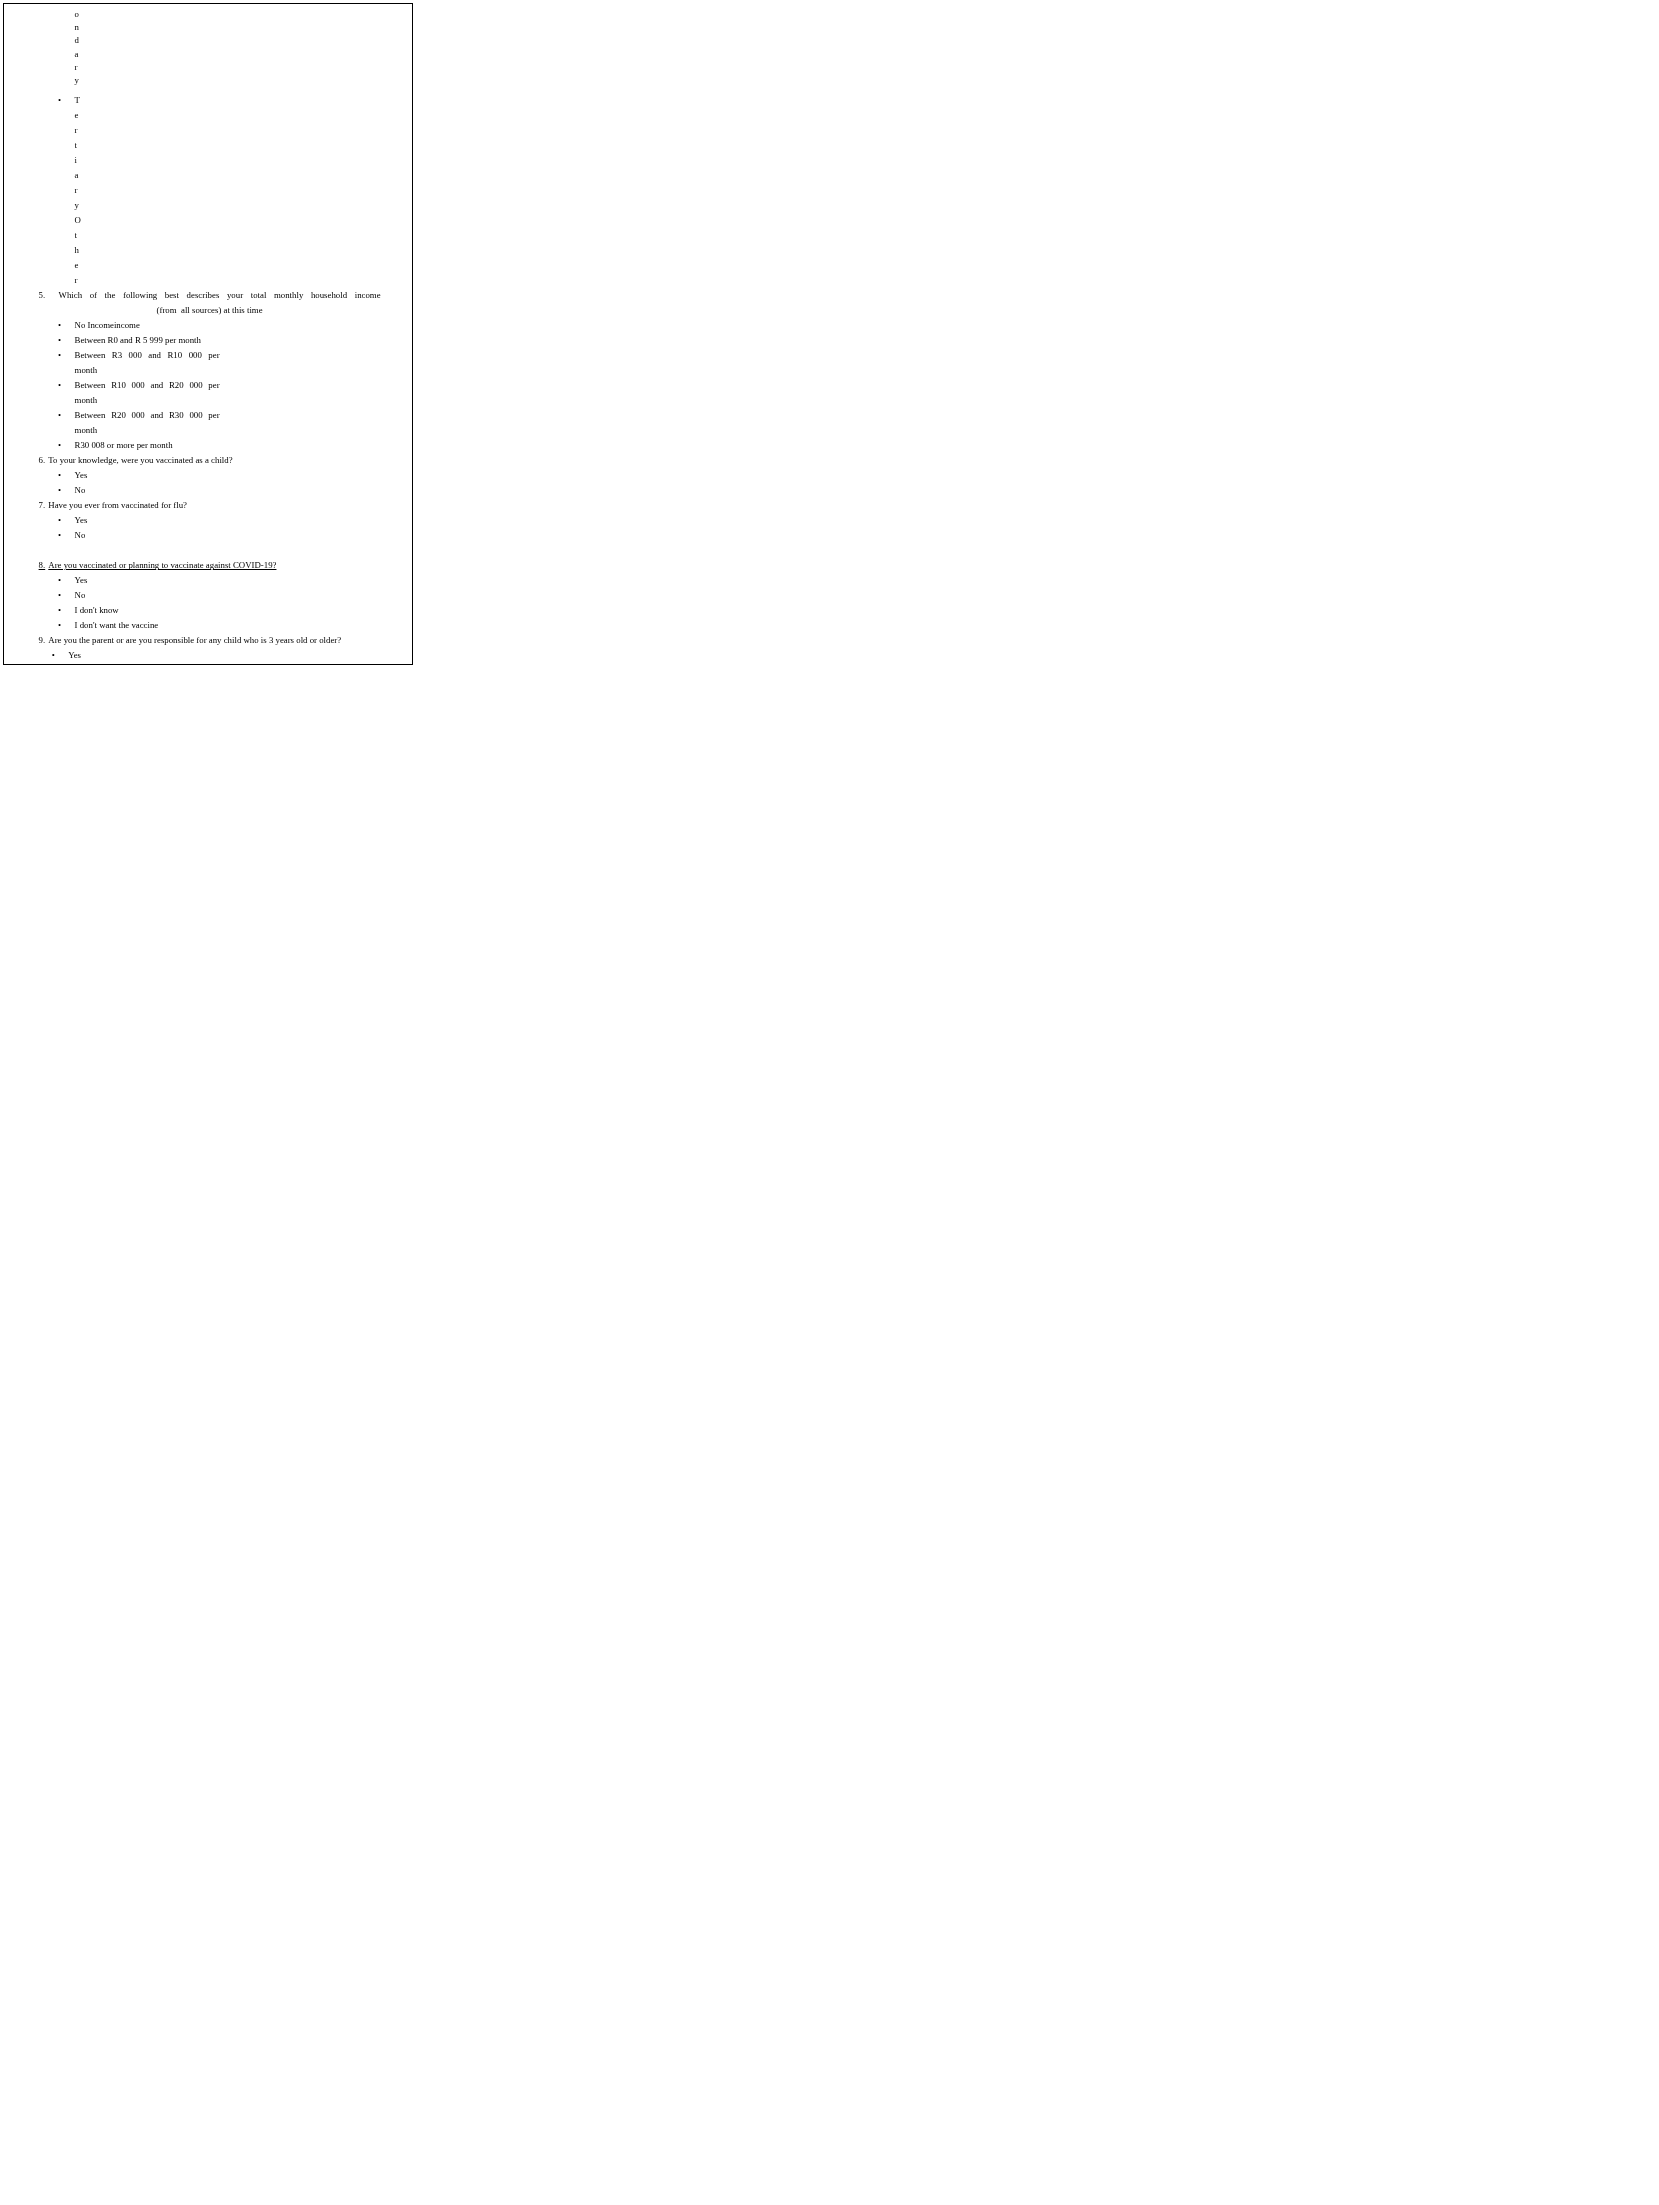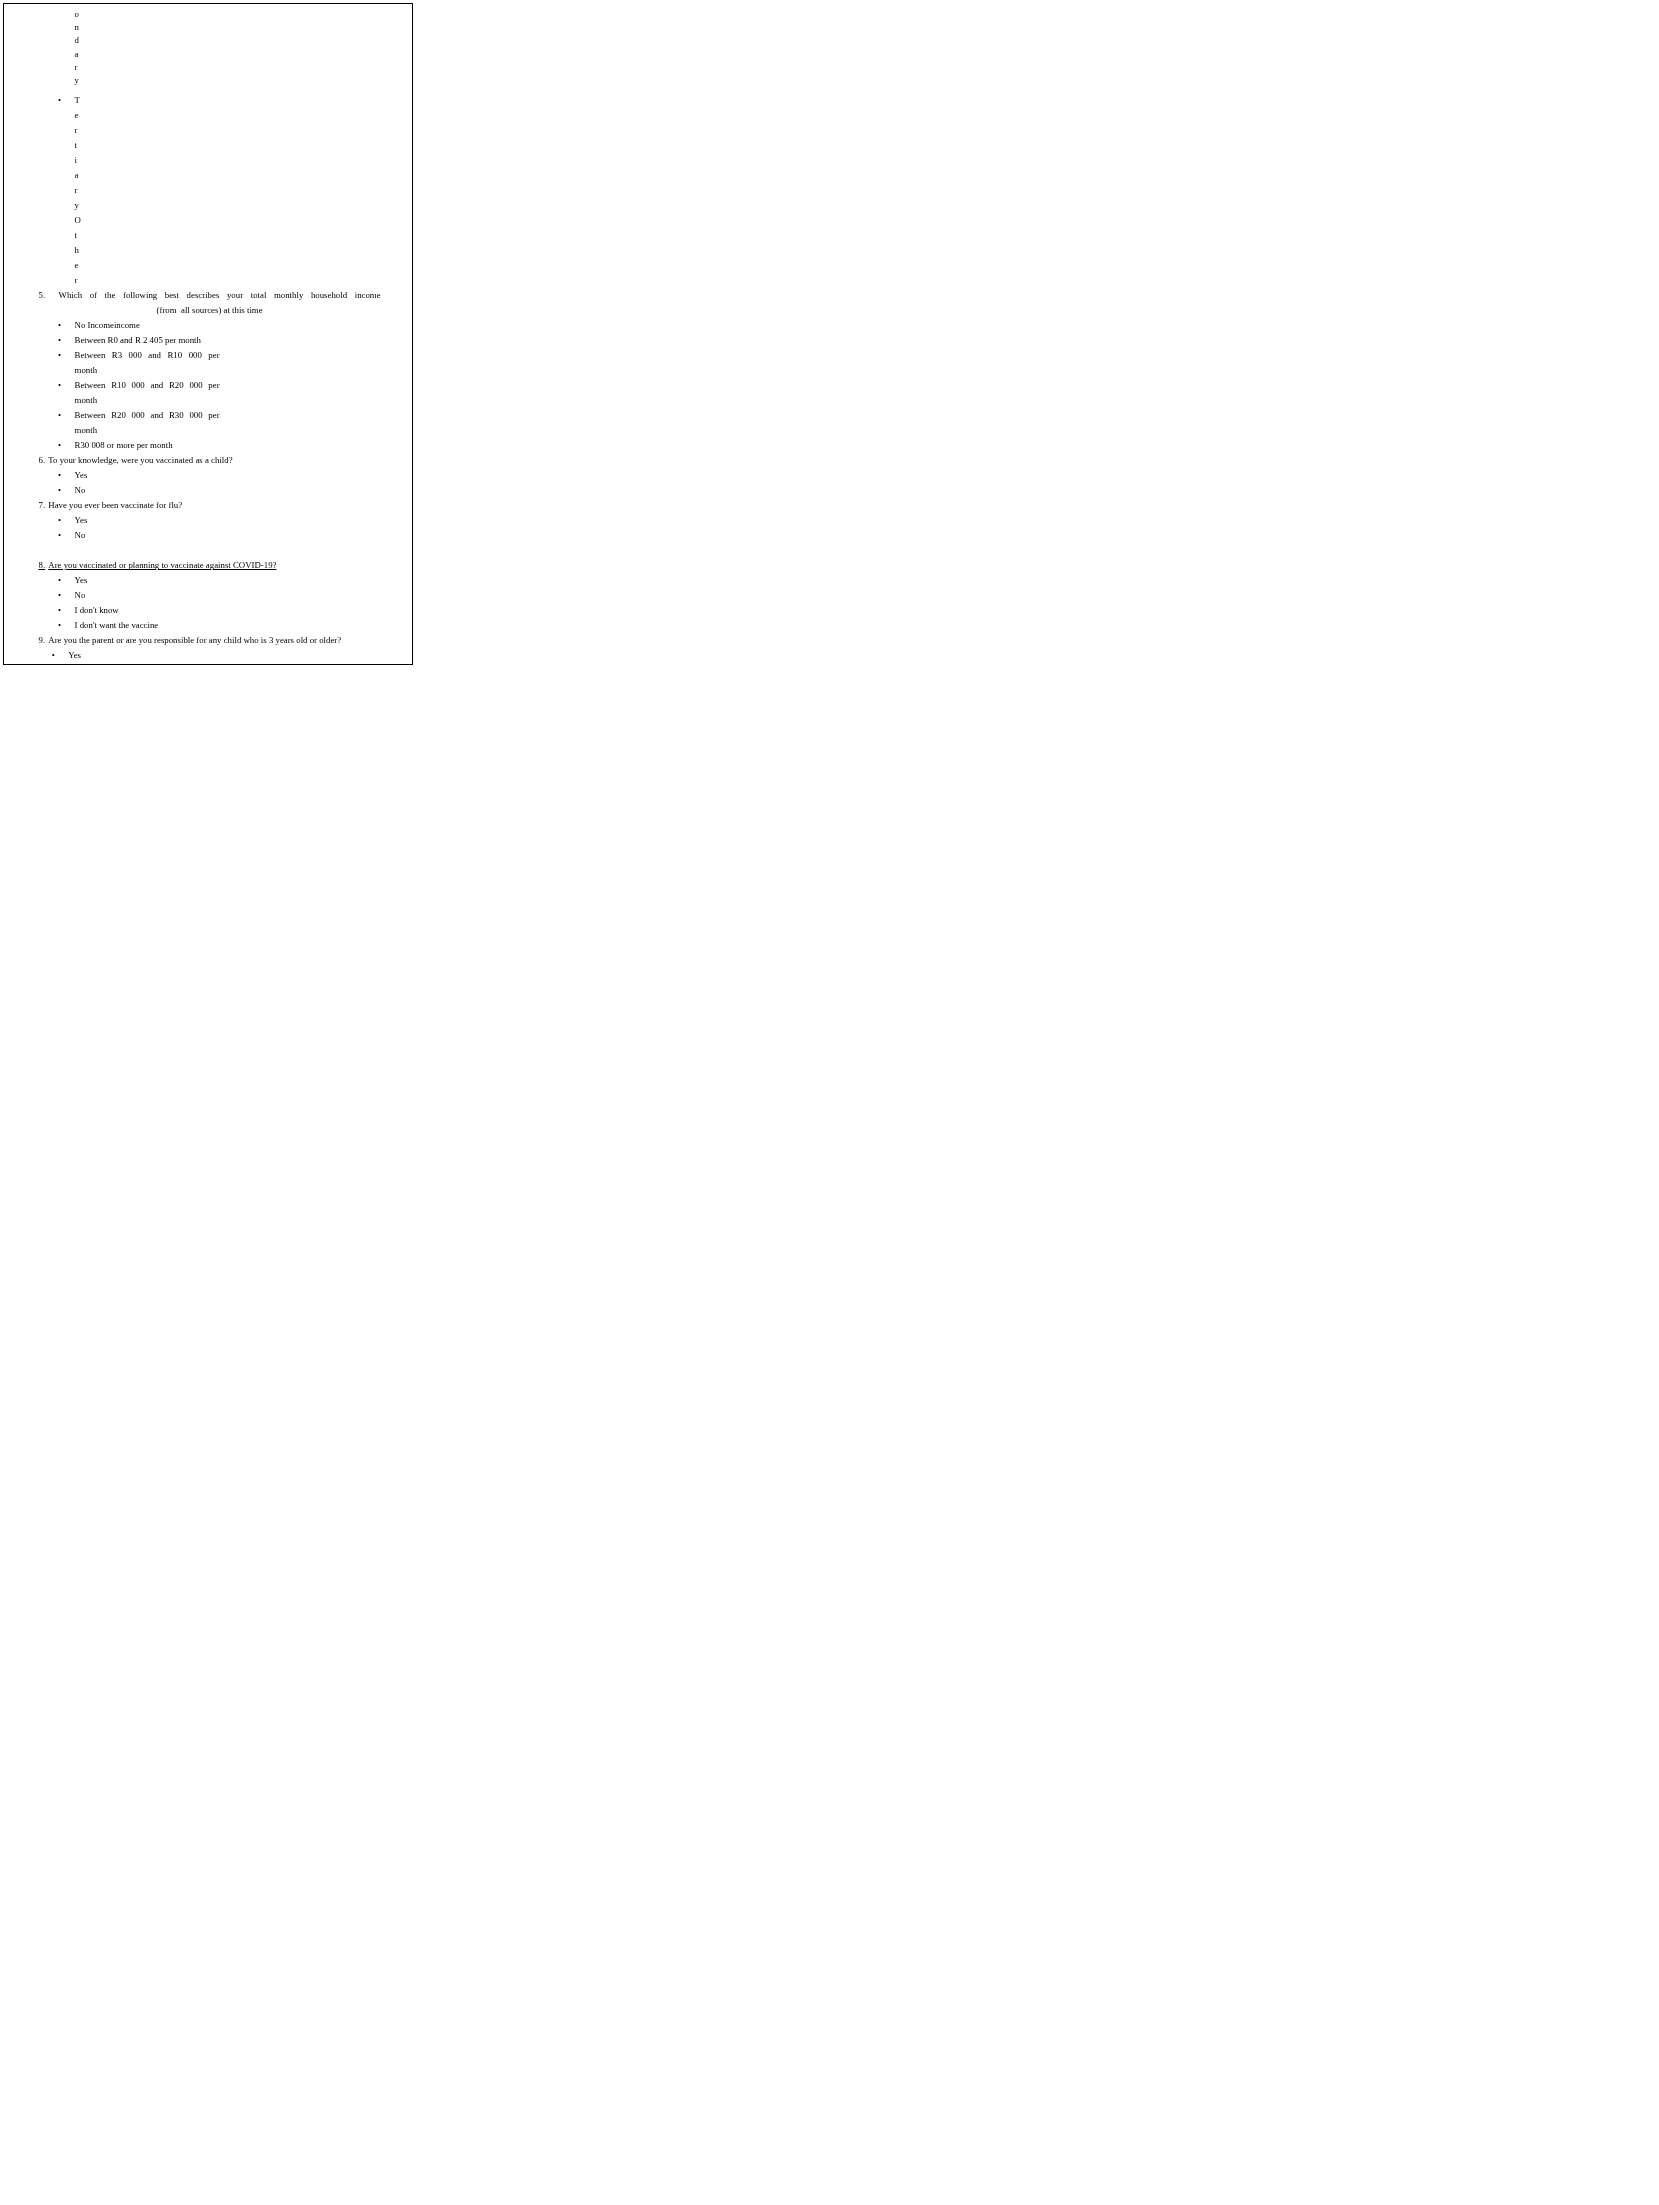--- a/index.html
+++ b/index.html
@@ -69,21 +69,21 @@
 
     <div class="opt">
       <span class="b">•</span>
       <div class="opt-text">
           <div class="nw">No Incomeincome</div>
         </div>
     </div>
     <div class="opt">
       <span class="b">•</span>
       <div class="opt-text">
-          <div class="nw">Between R0 and R 2 405 per month</div>
+          <div class="nw">Between R0 and R 5 999 per month</div>
         </div>
     </div>
     <div class="opt">
       <span class="b">•</span>
       <div class="opt-text">
         <div class="j">Between R3 000 and R10 000 per</div>
         <div class="nw">month</div>
       </div>
     </div>
     <div class="opt">
@@ -118,21 +118,21 @@
     </div>
     <div class="opt">
       <span class="b">•</span>
       <div class="opt-text">
           <div class="nw">No</div>
         </div>
     </div>
   </section>
 
   <section>
-    <p class="q nw"><span class="qnum">7.</span><span>Have you ever been vaccinate for flu?</span></p>
+    <p class="q nw"><span class="qnum">7.</span><span>Have you ever from vaccinated for flu?</span></p>
     <div class="opt">
       <span class="b">•</span>
       <div class="opt-text">
           <div class="nw">Yes</div>
         </div>
     </div>
     <div class="opt">
       <span class="b">•</span>
       <div class="opt-text">
           <div class="nw">No</div>

